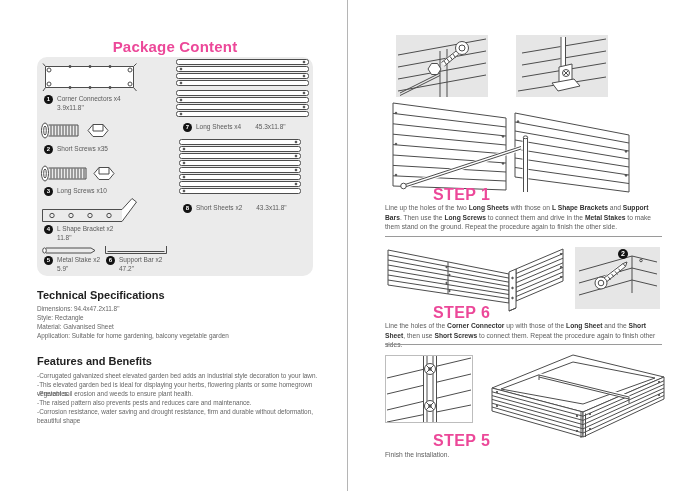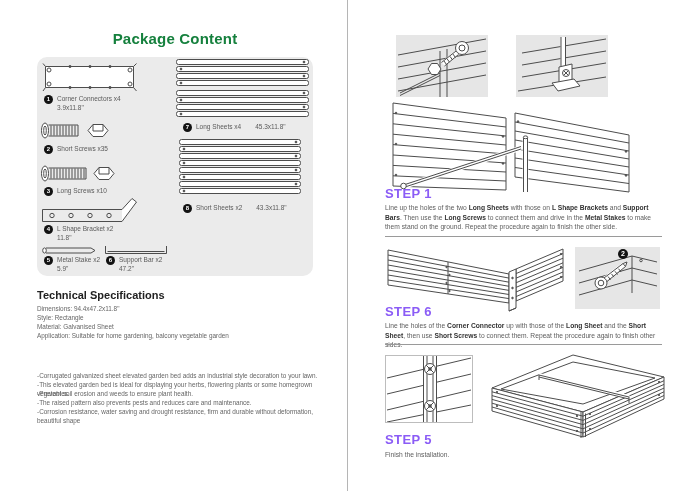--- a/index.html
+++ b/index.html
@@ -2,39 +2,39 @@
 <html><head>
 <meta charset="utf-8">
 <style>
   * { margin:0; padding:0; box-sizing:border-box; }
   html,body { background:#fff; }
   body { font-family:"Liberation Sans", sans-serif; }
   .page { position:relative; width:679px; height:491px; background:#ffffff; overflow:hidden; }
   .page-divider { position:absolute; left:347px; top:0; width:1px; height:491px; background:#b5b5b5; }
 
   
-  .title { position:absolute; left:37px; top:30px; width:276px; text-align:center;
-           font-size:15px; font-weight:700; color:#15803d; letter-spacing:.2px; }
+  .title { position:absolute; left:37px; top:38px; width:276px; text-align:center;
+           font-size:15px; font-weight:700; color:#ec4899; letter-spacing:.2px; }
   .pkg-box { position:absolute; left:37px; top:57px; width:276px; height:219px;
              background:#ebebeb; border-radius:10px; }
   .pkg-item { position:absolute; display:flex; gap:4px; align-items:flex-start; }
   .badge { width:9px; height:9px; border-radius:50%; background:#121212; color:#fff;
            font-size:6px; font-weight:700; line-height:9px; text-align:center; flex:none; }
   .pkg-text { display:flex; flex-direction:column; font-size:6.5px; color:#5a5a5a; line-height:8.5px; }
   .pkg-item-h .pkg-text { flex-direction:row; gap:14px; }
   .ill { position:absolute; }
   .ill svg { display:block; }
   line, path, rect, circle, ellipse, polygon, polyline { vector-effect:non-scaling-stroke; }
 
   .sec-head { position:absolute; font-size:11px; font-weight:700; color:#222;text-align:center; }
   .sec-line { position:absolute; font-size:6.4px; color:#666; line-height:9px; width:300px; }
 
   
   .callout { position:absolute; background:#e6e6e6; }
-  .step-head { position:absolute; font-size:13px; font-weight:700; color:#8b5cf6; letter-spacing:.4px; }
+  .step-head { position:absolute; font-size:16px; font-weight:700; color:#ec4899; letter-spacing:.4px;margin-left:48px; }
   .step-text { position:absolute; width:277px; font-size:6.7px; color:#5d5d5d; line-height:9.6px; }
   .step-text .b { font-weight:700; color:#333; }
   .hr { position:absolute; width:277px; height:1px; background:#9a9a9a; }
   .detail-box { position:absolute; background:#fff; border:1px solid #bdbdbd; }
   .num-badge { position:absolute; width:10px; height:10px; border-radius:50%; background:#121212;
                color:#fff; font-size:7px; font-weight:700; line-height:10px; text-align:center; }
 </style>
 </head>
 <body>
 
@@ -211,20 +211,21 @@
       </span>
     </div>
   </div>
 
   <div class="sec-head" style="left:37px;top:289px">Technical Specifications</div>
   <div class="sec-line" style="left:37px;top:304px">Dimensions: 94.4x47.2x11.8"</div>
   <div class="sec-line" style="left:37px;top:313px">Style: Rectangle</div>
   <div class="sec-line" style="left:37px;top:322px">Material: Galvanised Sheet</div>
   <div class="sec-line" style="left:37px;top:331px">Application: Suitable for home gardening, balcony vegetable garden</div>
 
+  <div class="sec-head" style="left:37px;top:355px">Features and Benefits</div>
   <div class="sec-line" style="left:37px;top:371px">-Corrugated galvanized sheet elevated garden bed adds an industrial style decoration to your lawn.</div>
   <div class="sec-line" style="left:37px;top:380px">-This elevated garden bed is ideal for displaying your herbs, flowering plants or some homegrown vegetables.</div>
   <div class="sec-line" style="left:37px;top:389px">-Prevent soil erosion and weeds to ensure plant health.</div>
   <div class="sec-line" style="left:37px;top:398px">-The raised pattern also prevents pests and reduces care and maintenance.</div>
   <div class="sec-line" style="left:37px;top:407px">-Corrosion resistance, water saving and drought resistance, firm and durable without deformation, beautiful shape</div>
 
   <div class="callout" style="left:396px;top:35px;width:92px;height:62px">
     <svg width="92" height="62" viewBox="0 0 92 62" fill="none" stroke="#4d4d4d" stroke-width="1">
       <path d="M2,20 L90,4 M2,32 L90,16 M2,44 L90,28 M2,56 L90,40"></path>
       <path d="M44,16 V62 M51,14 V62"></path>

